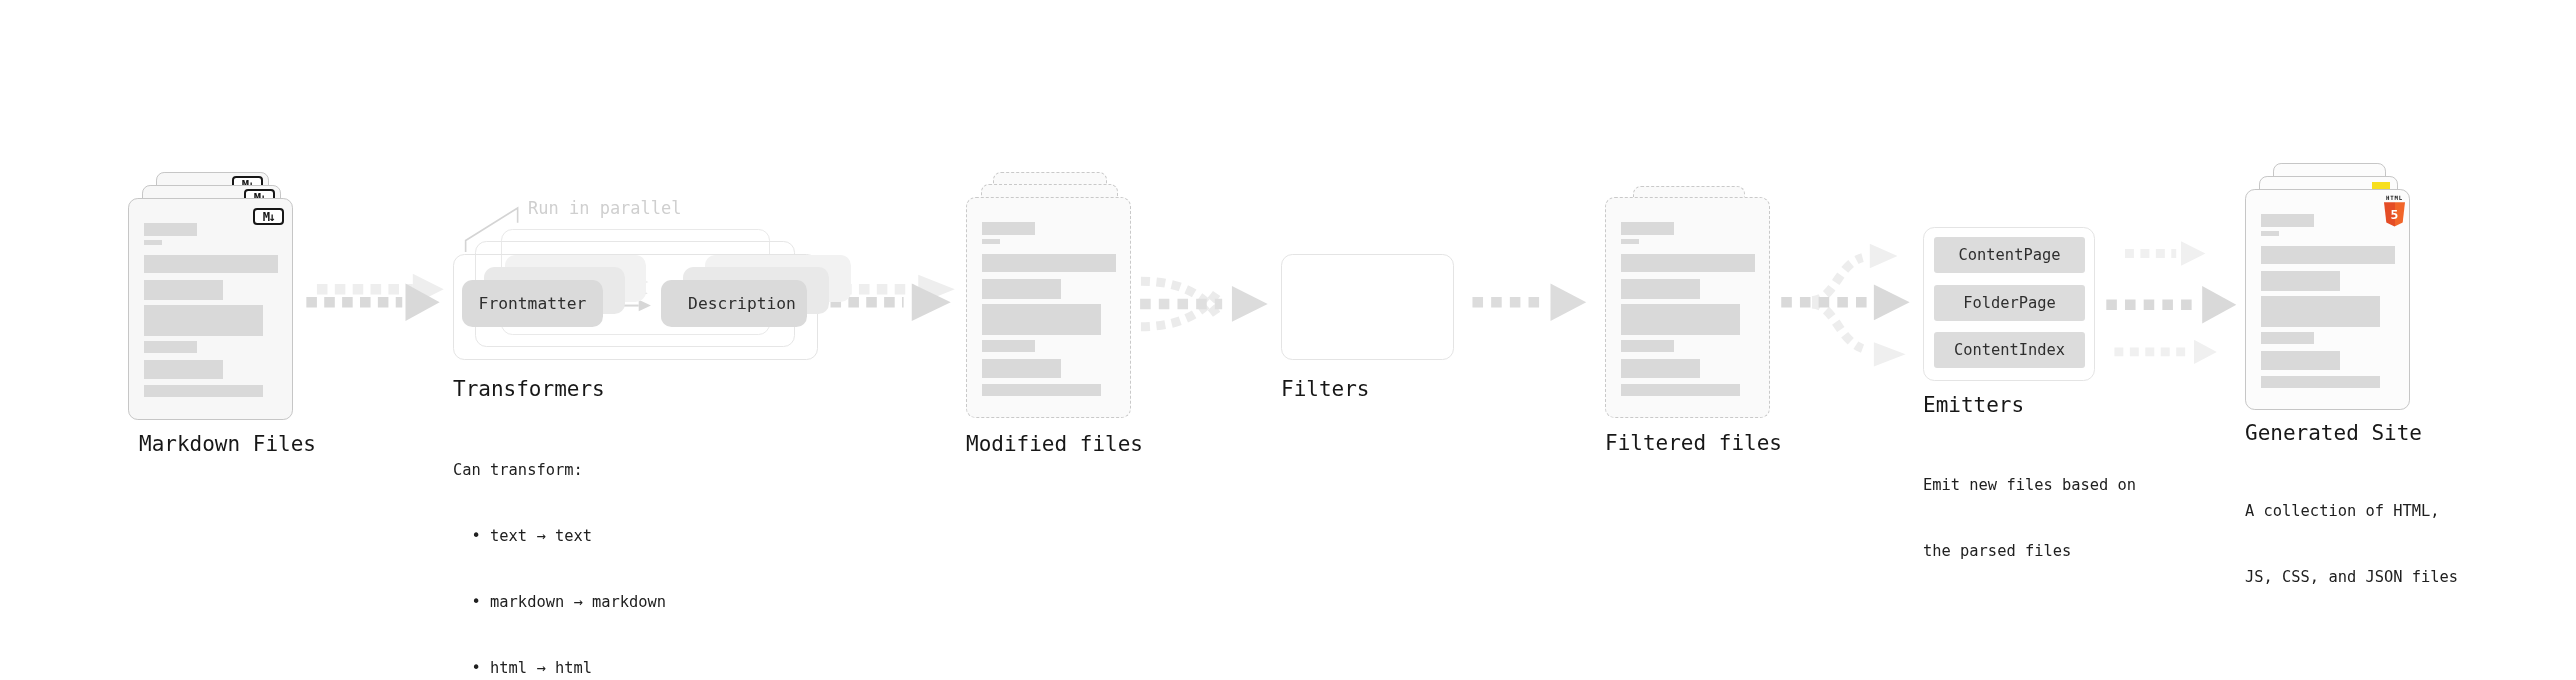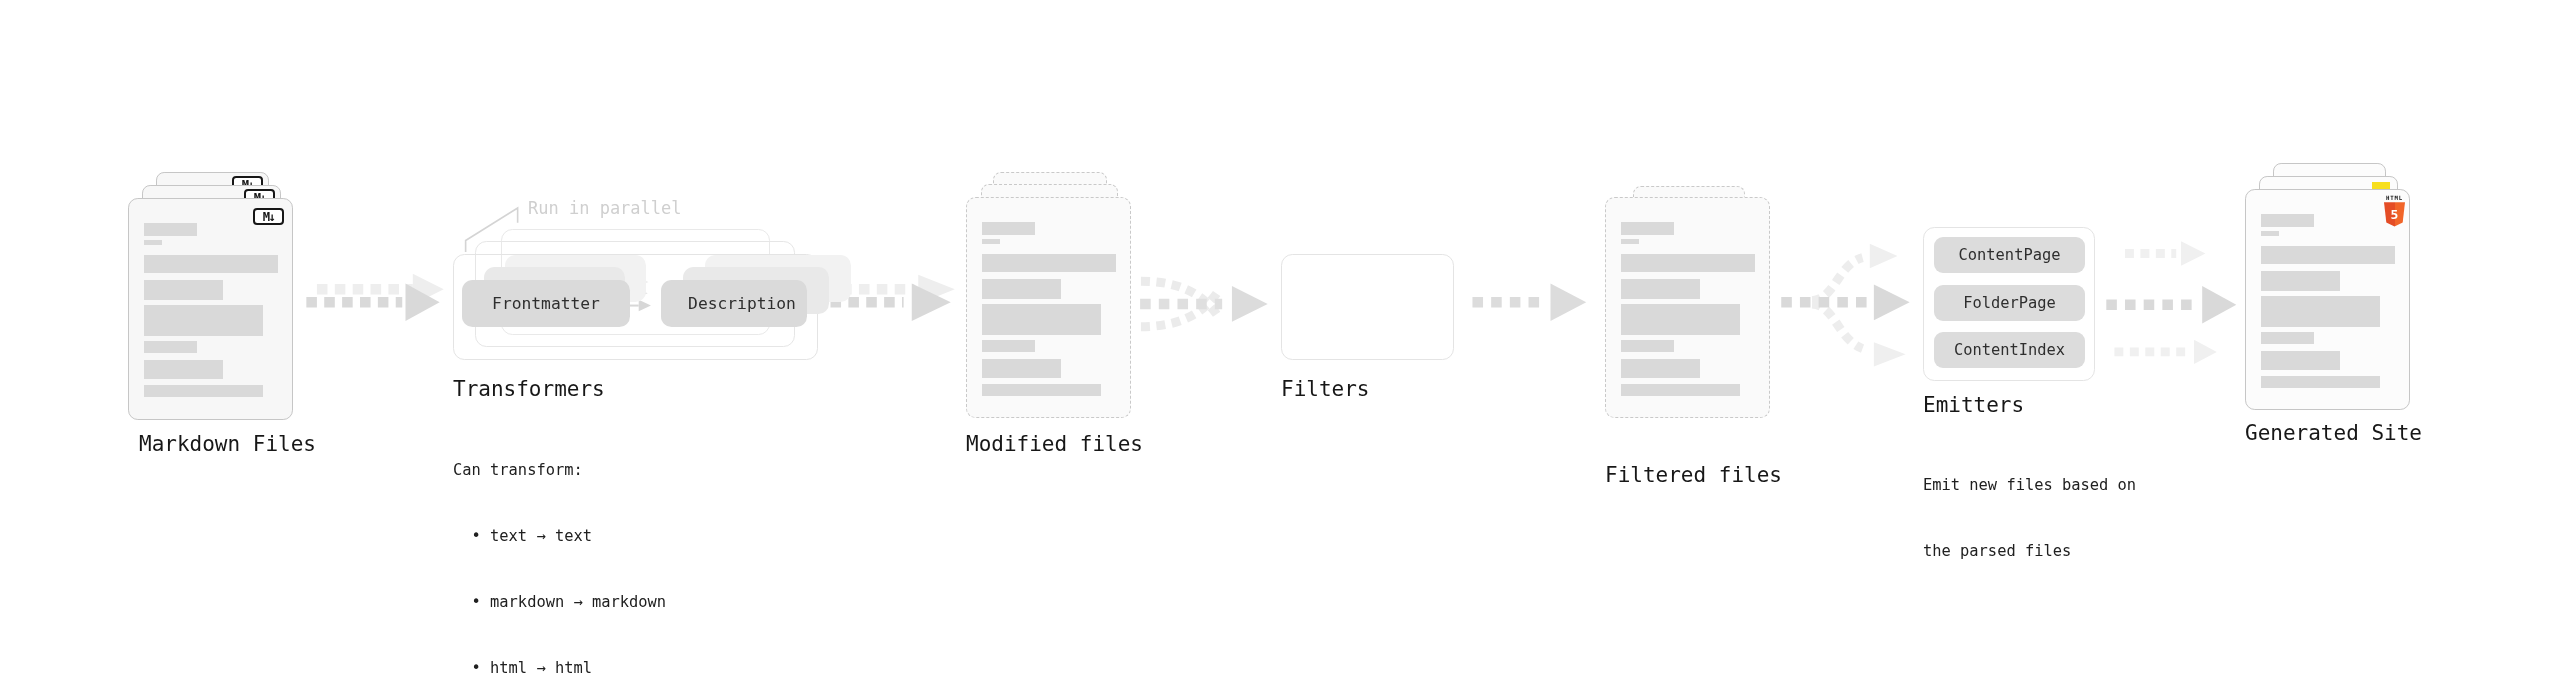--- a/index.html
+++ b/index.html
@@ -37,21 +37,21 @@
   .css-badge{position:absolute;font-size:10px;font-weight:bold;color:#111;line-height:7.3px;
              border-bottom:2.4px solid #2862e9;padding:0 0.8px;margin-top:20px;}
 
   
   .frame{position:absolute;border:1.2px solid #e4e4e4;border-radius:11.4px;background:transparent;box-sizing:border-box;}
   .framefill{background:#ffffff;}
   .pill{position:absolute;border-radius:10.6px;background:#dadada;color:#2e2e2e;font-size:16.3px;
         display:flex;align-items:center;justify-content:center;box-sizing:border-box;}
   .ghost1{background:#e9e9e9;}
   .ghost2{background:#f2f2f2;}
-  .epill{border-radius:9px;background:#dcdcdc;font-size:15.4px;}
+  .epill{border-radius:3px;background:#dcdcdc;font-size:15.4px;}
 
   
   .h{position:absolute;font-size:21px;font-weight:500;color:#171717;white-space:pre;}
   .cap{position:absolute;font-size:15.4px;color:#202020;line-height:22px;white-space:pre;}
   .annot{position:absolute;font-size:17px;color:#cfcfcf;white-space:pre;}
 </style>
 </head>
 <body>
 
 <div class="canvas">
@@ -135,21 +135,21 @@
   </div>
   <div class="h" style="left:128px;top:432px;margin-left:11px;">Markdown Files</div>
 
   <div class="frame" style="left:501px;top:229px;width:269px;height:106px;border-color:#e9e9e9;"></div>
   <div class="frame" style="left:475px;top:241px;width:320px;height:106px;border-color:#e6e6e6;"></div>
   <div class="frame" style="left:453px;top:254px;width:365px;height:106px;"></div>
   <div class="pill ghost2" style="left:505px;top:255px;width:141px;height:47px;"></div>
   <div class="pill ghost2" style="left:705px;top:255px;width:146px;height:47px;"></div>
   <div class="pill ghost1" style="left:484px;top:267px;width:141px;height:47px;"></div>
   <div class="pill ghost1" style="left:683px;top:267px;width:146px;height:47px;"></div>
-  <div class="pill" style="left:462px;top:280px;width:168px;height:47px;">Frontmatter</div>
+  <div class="pill" style="left:462px;top:280px;width:141px;height:47px;">Frontmatter</div>
   <div class="pill" style="left:661px;top:280px;width:146px;height:47px;padding-left:16px;">Description</div>
   <div class="annot" style="left:528px;top:198px;text-align:center;">Run in parallel</div>
   <div class="h" style="left:453px;top:377px;text-align:center;">Transformers</div>
   <div class="cap" style="left:453px;top:415px;">
     <div>Can transform:</div>
     <div>  • text → text</div>
     <div>  • markdown → markdown</div>
     <div>  • html → html</div>
   </div>
 
@@ -174,21 +174,21 @@
   <div class="file-card dashedc" style="left:1605px;top:197px;width:165px;height:221px;">
     <div class="bar b1"></div>
     <div class="bar b2"></div>
     <div class="bar b3"></div>
     <div class="bar b4"></div>
     <div class="bar b5"></div>
     <div class="bar b6"></div>
     <div class="bar b7"></div>
     <div class="bar b8"></div>
   </div>
-  <div class="h" style="left:1605px;top:431px;margin-top:32px;">Filtered files</div>
+  <div class="h" style="left:1605px;top:431px;">Filtered files</div>
 
   <div class="frame framefill" style="left:1923px;top:227px;width:172px;height:154px;"></div>
   <div class="pill epill" style="left:1934px;top:237px;width:151px;height:36px;">ContentPage</div>
   <div class="pill epill" style="left:1934px;top:285px;width:151px;height:36px;">FolderPage</div>
   <div class="pill epill" style="left:1934px;top:332px;width:151px;height:36px;">ContentIndex</div>
   <div class="h" style="left:1923px;top:393px;">Emitters</div>
   <div class="cap" style="left:1923px;top:430px;">
     <div>Emit new files based on</div>
     <div>the parsed files</div>
   </div>
@@ -207,15 +207,19 @@
     <div class="bar b1"></div>
     <div class="bar b2"></div>
     <div class="bar b3"></div>
     <div class="bar b4"></div>
     <div class="bar b5"></div>
     <div class="bar b6"></div>
     <div class="bar b7"></div>
     <div class="bar b8"></div>
   </div>
   <div class="h" style="left:2245px;top:421px;">Generated Site</div>
+  <div class="cap" style="left:2245px;top:456px;">
+    <div>A collection of HTML,</div>
+    <div>JS, CSS, and JSON files</div>
+  </div>
 
 </div>
 
 
 </body></html>

